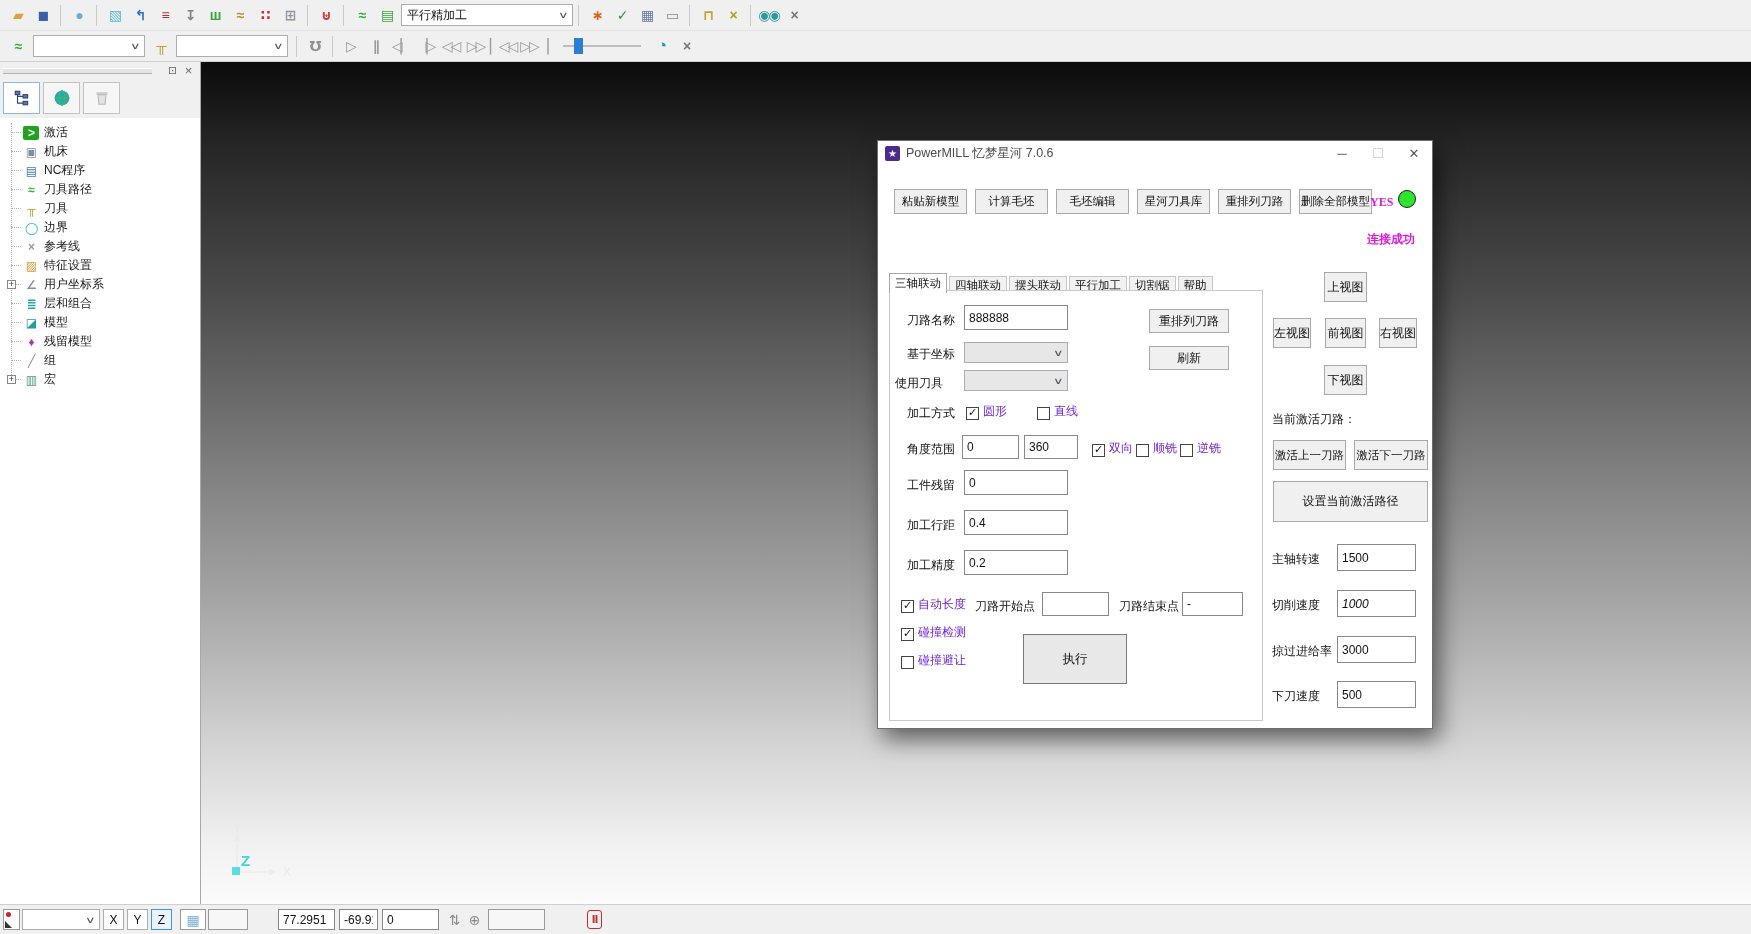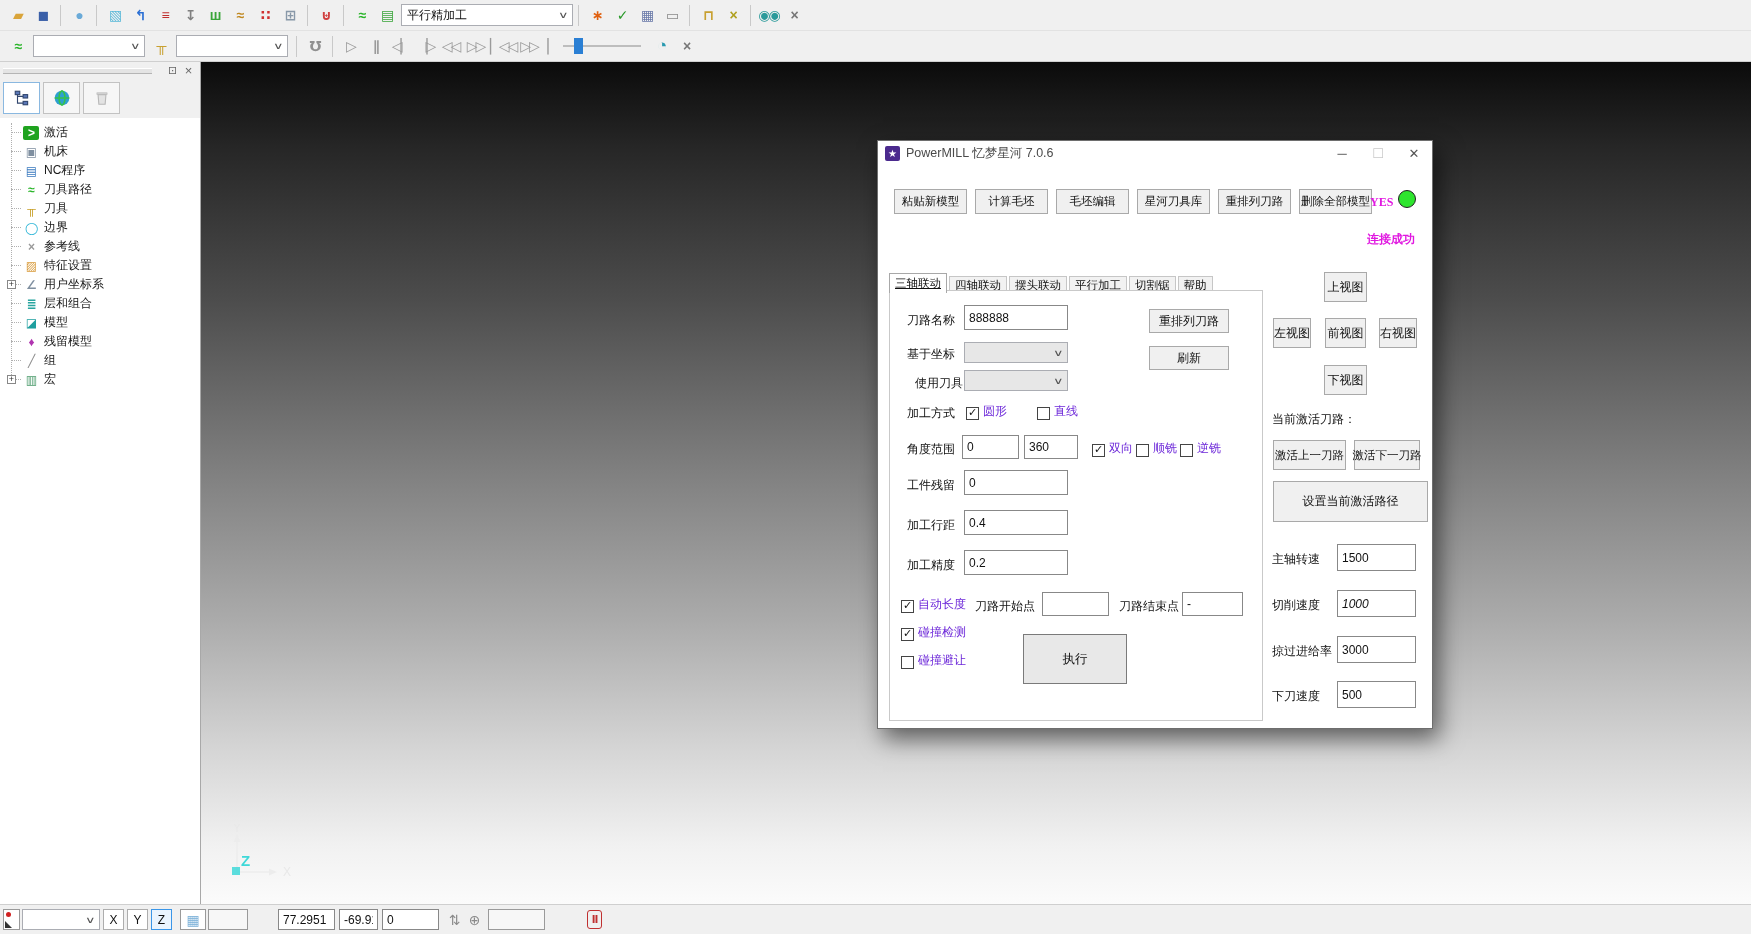--- a/index.html
+++ b/index.html
@@ -76,21 +76,21 @@
           font-size:11.5px; display:flex; align-items:center; justify-content:center;
           font-family:inherit; white-space:nowrap; overflow:hidden; }
   .magenta { color:#e018e0; font-weight:bold; }
   #yes-indicator { position:absolute; left:492px; top:8px; font-size:12px; font-family:"Liberation Serif","DejaVu Serif",serif; }
   #connect-status { position:absolute; left:489px; top:44px; }
   #green-light { position:absolute; left:520px; top:3px; width:18px; height:18px; border-radius:50%;
                  background:#2ee52e; border:1.5px solid #222; }
   .tabs { position:absolute; left:11px; top:86px; display:flex; align-items:flex-end; }
   .tab { height:17px; padding:0 5px; margin-right:2px; background:#f2f2f2; border:1px solid #c6c6c6;
          border-bottom:none; display:flex; align-items:center; color:#111; font-size:11.5px; }
-  .tab.active { height:20px; background:#fff; border-color:#a8a8a8; position:relative; z-index:3;text-decoration:underline; }
+  .tab.active { height:20px; background:#fff; border-color:#a8a8a8; position:relative; z-index:3; }
   .tabpanel { position:absolute; left:11px; top:103px; width:374px; height:431px;
               border:1px solid #c9c9c9; background:#fff; }
   .flabel { position:absolute; color:#111; }
   .tfield { position:absolute; background:#fff; border:1px solid #888; font:inherit; color:#111;
             padding:0 4px; }
   .fcombo { position:absolute; height:21px; }
   .cbrow { position:absolute; display:flex; gap:26px; }
   .ck { display:flex; align-items:flex-end; gap:4px; color:#6d28d9; }
   .cb { width:13px; height:13px; background:#fff; border:1px solid #444; display:inline-flex;
         align-items:center; justify-content:center; font-size:11px; color:#111; flex:0 0 auto; }
@@ -455,21 +455,21 @@
     <div class="tabpanel">
       <span class="flabel" style="left:17px;top:21px;">刀路名称</span>
       <input class="tfield" style="left: 74px; top: 14px; width: 104px; height: 25px;" value="888888">
 
       <span class="flabel" style="left:17px;top:55px;">基于坐标</span>
       <div class="combo gray fcombo" style="left:74px;top:51px;width:104px;">
         <span></span>
         <span class="chev">∨</span>
       </div>
 
-      <span class="flabel" style="left:25px;top:84px;">使用刀具</span>
+      <span class="flabel" style="left:5px;top:84px;">使用刀具</span>
       <div class="combo gray fcombo" style="left:74px;top:79px;width:104px;">
         <span></span>
         <span class="chev">∨</span>
       </div>
 
       <span class="flabel" style="left:17px;top:114px;">加工方式</span>
       <div class="cbrow" style="left:76px;top:112px;gap:30px;">
 
       <label class="ck">
             <span class="cb checked"></span>
@@ -533,21 +533,21 @@
     </div>
 
     <button class="pbtn" style="left:446px;top:85px;width:43px;height:30px;">上视图</button>
     <button class="pbtn" style="left:395px;top:131px;width:38px;height:30px;">左视图</button>
     <button class="pbtn" style="left:447px;top:131px;width:41px;height:30px;">前视图</button>
     <button class="pbtn" style="left:501px;top:131px;width:38px;height:30px;">右视图</button>
     <button class="pbtn" style="left:446px;top:178px;width:43px;height:30px;">下视图</button>
 
     <span class="rp-label" style="left:394px;top:224px;">当前激活刀路：</span>
     <button class="pbtn" style="left:395px;top:253px;width:73px;height:30px;font-size:11.5px;">激活上一刀路</button>
-    <button class="pbtn" style="left:476px;top:253px;width:66px;height:30px;font-size:11.5px;">激活下一刀路</button>
+    <button class="pbtn" style="left:476px;top:253px;width:74px;height:30px;font-size:11.5px;">激活下一刀路</button>
     <button class="pbtn" style="left:395px;top:294px;width:155px;height:41px;">设置当前激活路径</button>
 
     <div id="rp-params">
 
         <div>
           <span class="rp-label param-lab" style="left: 394px; top: 364px;">主轴转速</span>
           <input class="tfield param-fld" value="1500" style="left: 459px; top: 357px; width: 79px; height: 27px;">
         </div>
 
         <div>

